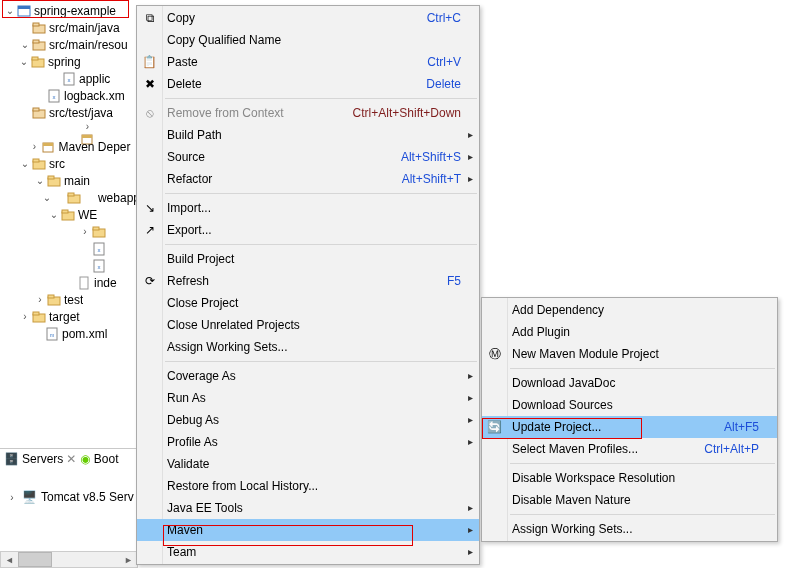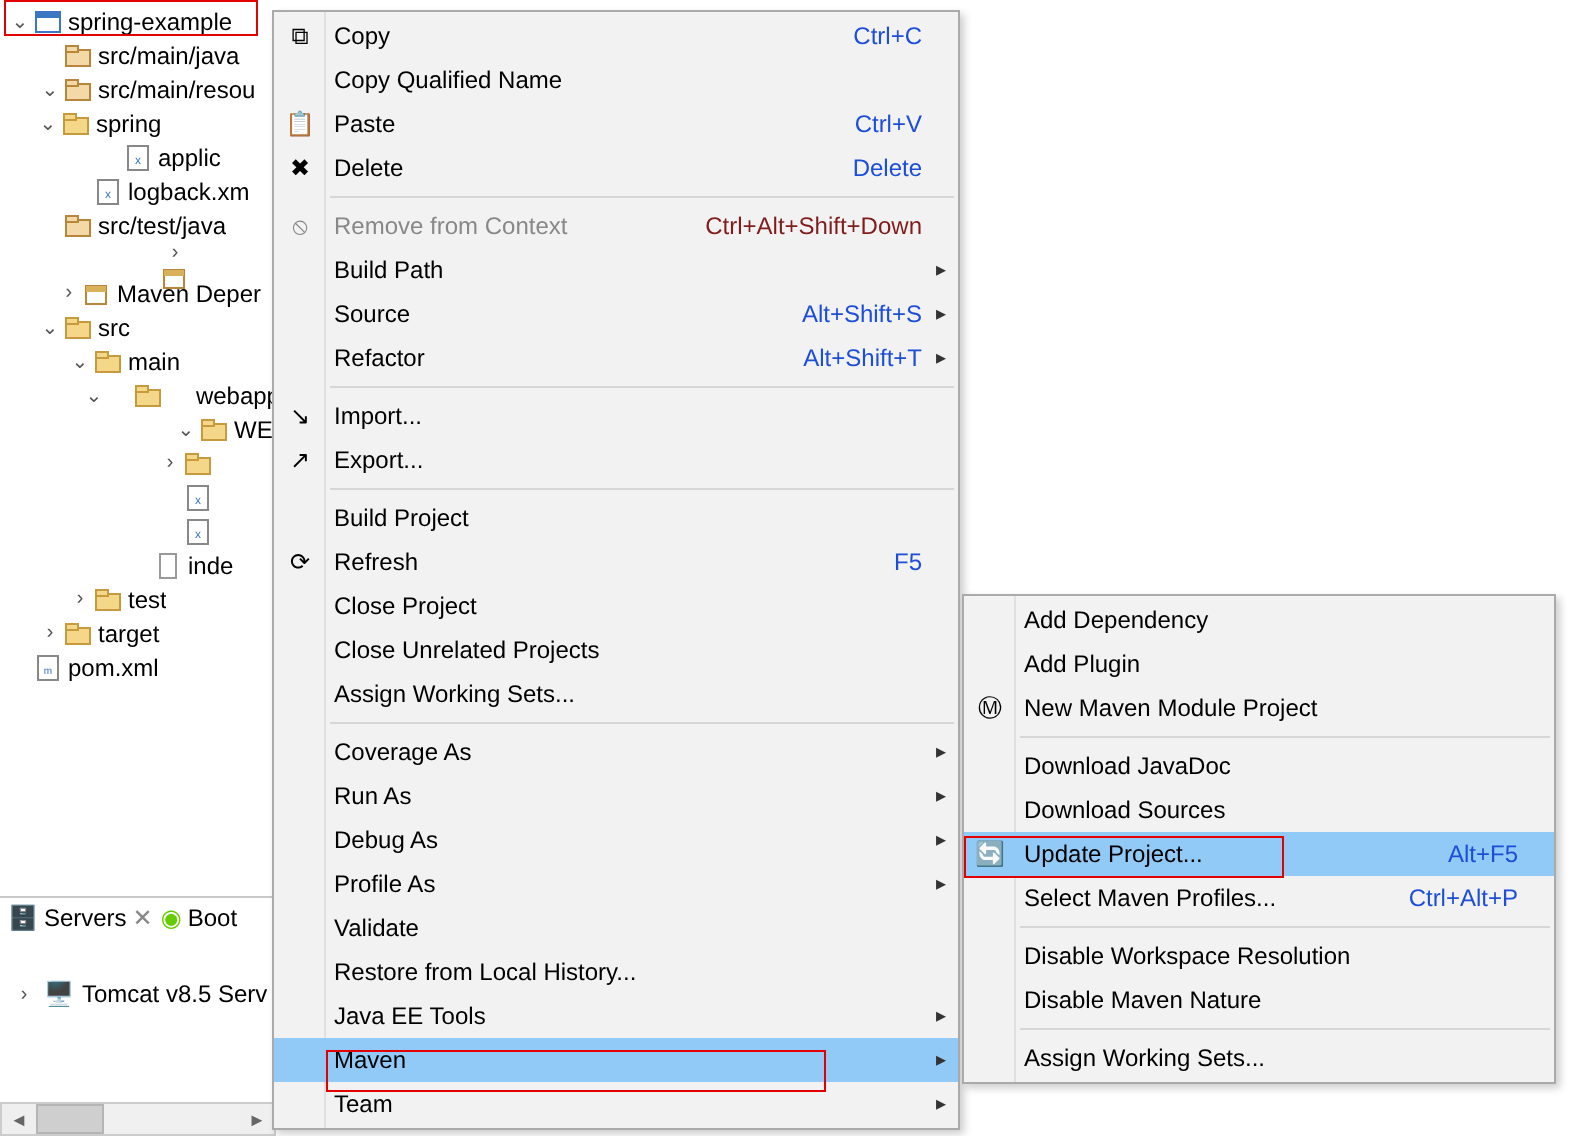--- a/index.html
+++ b/index.html
@@ -266,21 +266,21 @@
     <div class="tree-row" style="padding-left: 41px; justify-content: space-between;">
       <span class="twisty open"></span>
       <span class="ticon">
         <svg viewBox="0 0 14 14">
           <rect x="1" y="4" width="12" height="8" fill="#f5d78a" stroke="#c79a3e"></rect>
           <rect x="1" y="2" width="6" height="3" fill="#f5d78a" stroke="#c79a3e"></rect>
         </svg>
       </span>
       <span class="tlabel">webapp</span>
     </div>
-    <div class="tree-row" style="padding-left: 48px; margin-left: 39px;">
+    <div class="tree-row" style="padding-left: 48px;">
       <span class="twisty open"></span>
       <span class="ticon">
         <svg viewBox="0 0 14 14">
           <rect x="1" y="4" width="12" height="8" fill="#f5d78a" stroke="#c79a3e"></rect>
           <rect x="1" y="2" width="6" height="3" fill="#f5d78a" stroke="#c79a3e"></rect>
         </svg>
       </span>
       <span class="tlabel">WE</span>
     </div>
     <div class="tree-row" style="padding-left: 79px;">
@@ -335,21 +335,21 @@
     <div class="tree-row" style="padding-left: 19px;">
       <span class="twisty closed"></span>
       <span class="ticon">
         <svg viewBox="0 0 14 14">
           <rect x="1" y="4" width="12" height="8" fill="#f5d78a" stroke="#c79a3e"></rect>
           <rect x="1" y="2" width="6" height="3" fill="#f5d78a" stroke="#c79a3e"></rect>
         </svg>
       </span>
       <span class="tlabel">target</span>
     </div>
-    <div class="tree-row" style="padding-left: 4px;">
+    <div class="tree-row" style="padding-left: 32px;">
       <span class="twisty none"></span>
       <span class="ticon">
         <svg viewBox="0 0 14 14">
           <rect x="2" y="1" width="10" height="12" fill="#fff" stroke="#888"></rect>
           <text x="7" y="10" font-size="5" text-anchor="middle" fill="#3a76c4">m</text>
         </svg>
       </span>
       <span class="tlabel">pom.xml</span>
     </div>
   </div>

